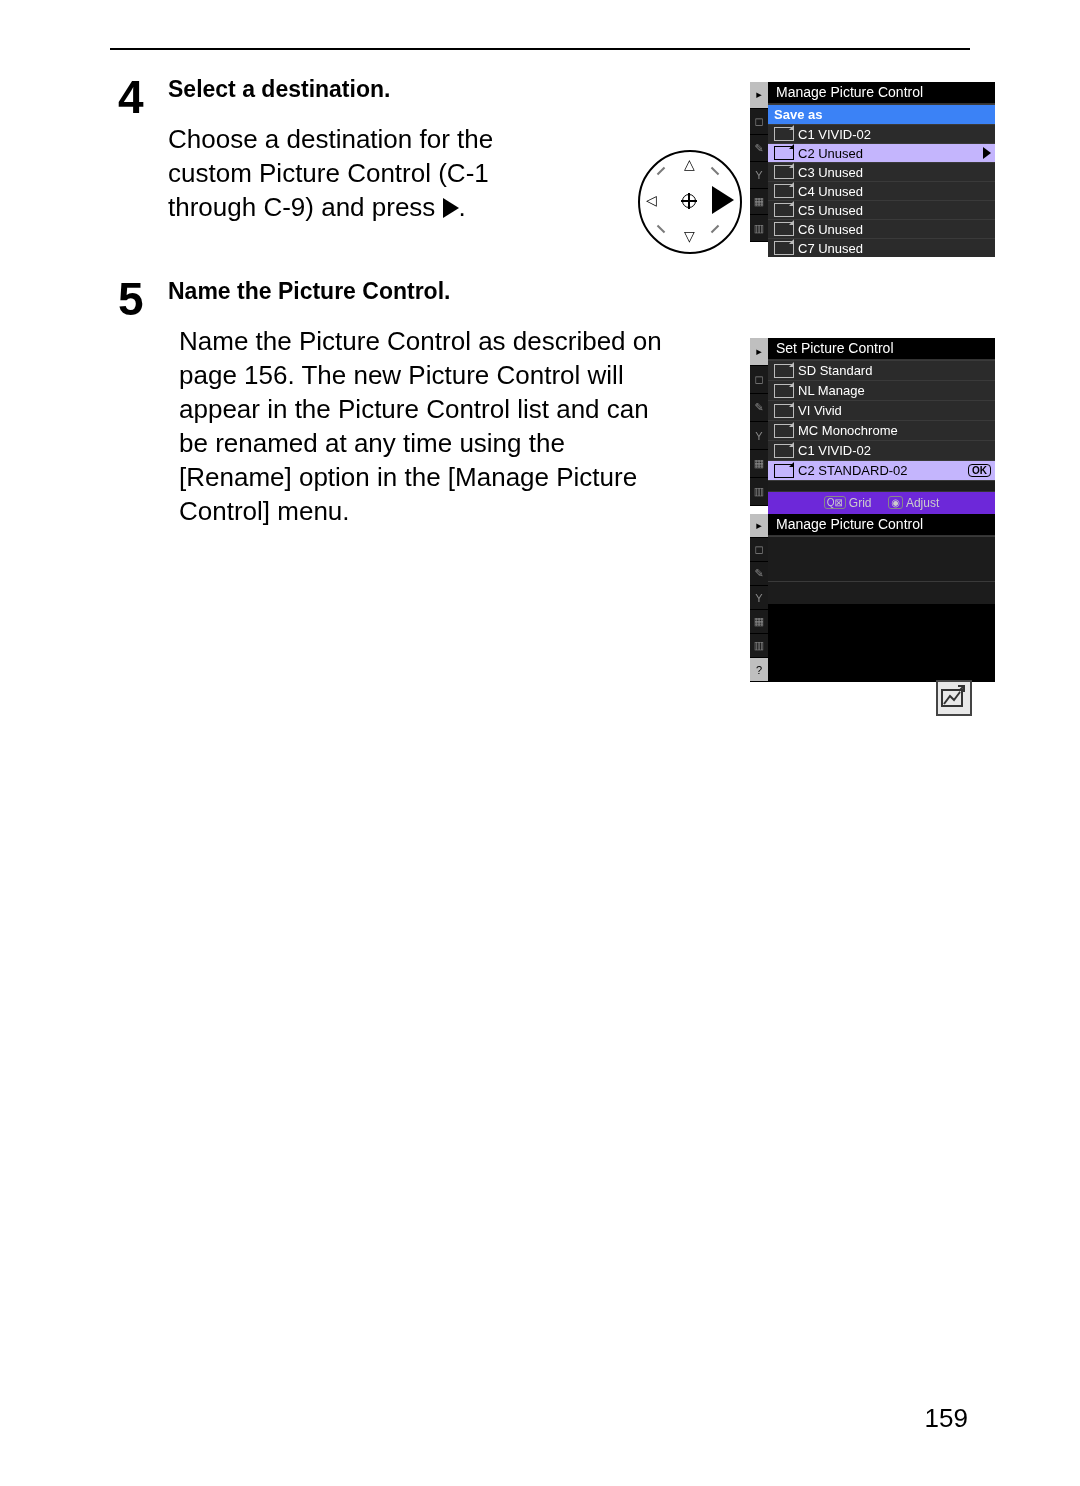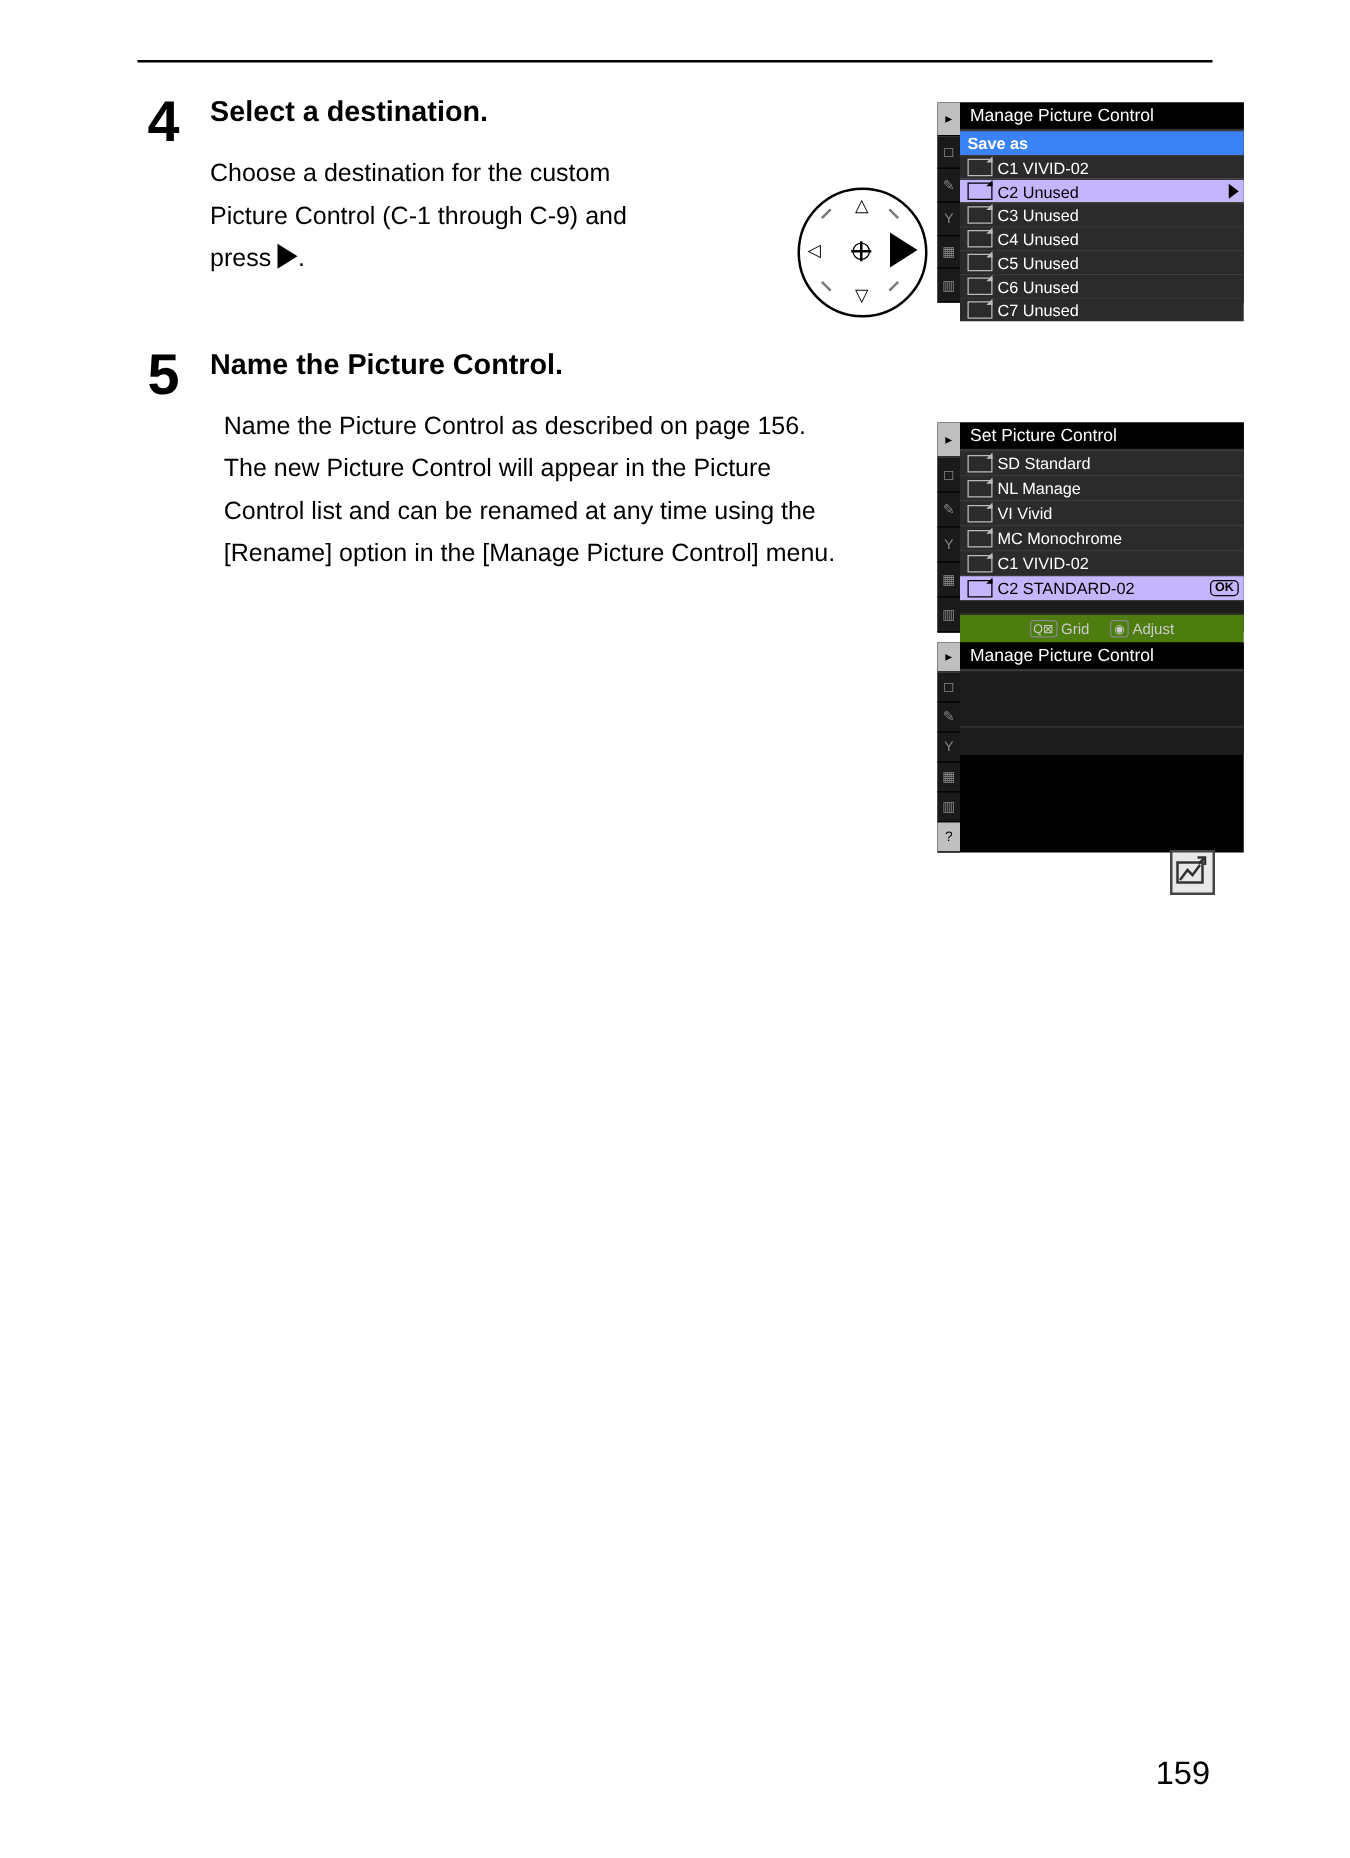--- a/index.html
+++ b/index.html
@@ -35,21 +35,21 @@
     position:absolute;
     left:50px;
     top:6px;
     font-size:23px;
     font-weight:700;
   }
   .step-body{
     position:absolute;
     left:50px;
     top:52px;
-    font-size:20px;
+    font-size:26px;
     line-height:34px;
   }
   .triangle-right{
     display:inline-block;
     width:0;height:0;
     border-top:10px solid transparent;
     border-bottom:10px solid transparent;
     border-left:16px solid #000;
     vertical-align:-2px;
   }
@@ -156,21 +156,21 @@
     border-bottom:6px solid transparent;
     border-left:8px solid #000;
   }
   .lcd .row .ok{
     margin-left:auto;
     border:1.5px solid #888;border-radius:4px;
     font-size:10px;padding:0 3px;color:#888;font-weight:700;
   }
   .lcd .row.hi .ok{border-color:#000;color:#000;}
   .lcd .footer{
-    background:#4d7c0f;color:#ccc;
+    background:#6d28d9;color:#ccc;
     font-size:12px;text-align:center;
     padding:4px 0 5px;
     border-top:1px solid #333;
   }
   .lcd .footer .btn{
     display:inline-block;border:1px solid #888;border-radius:3px;
     font-size:10px;padding:0 2px;margin-right:3px;vertical-align:1px;
   }
   .lcd .gap{
     background:#1c1c1c;height:28px;border-top:1px solid #3a3a3a;

